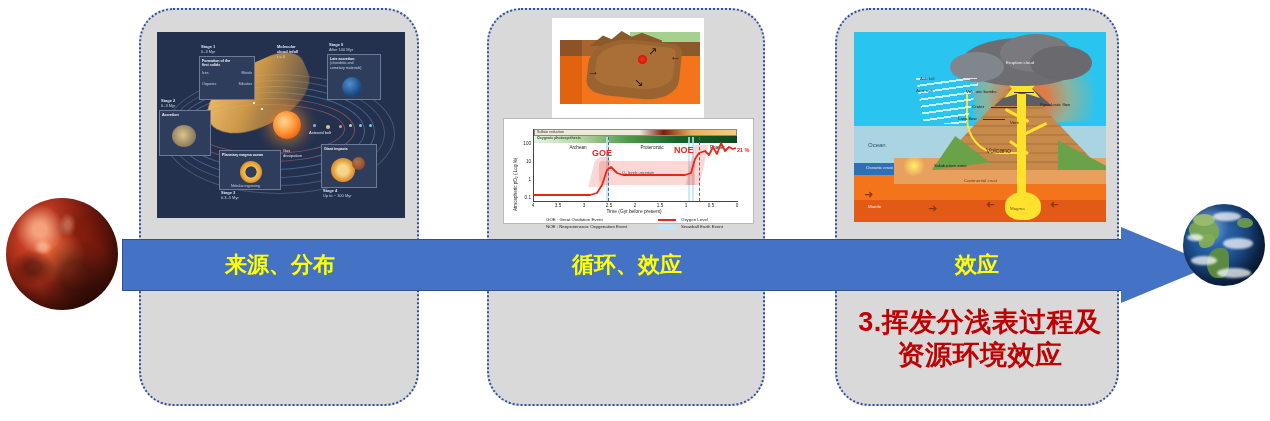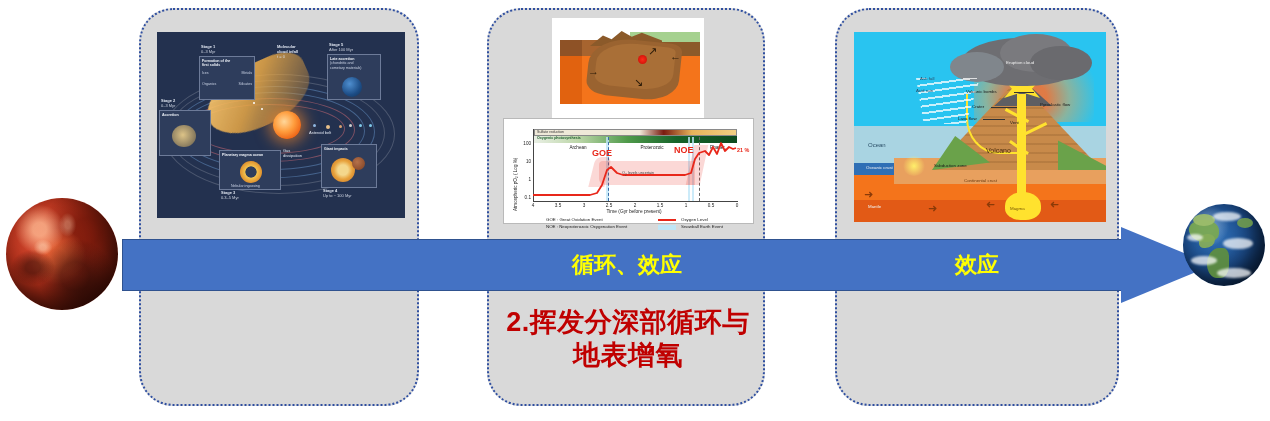--- a/index.html
+++ b/index.html
@@ -305,21 +305,20 @@
       <div class="xlab" style="left:60px;top:90px;width:140px;">Time (Gyr before present)</div>
 
       <div class="legend-t" style="left:42px;top:98px;">GOE : Great Oxidation Event</div>
       <div class="legend-t" style="left:42px;top:105px;">NOE : Neoproterozoic Oxygenation Event</div>
       <div class="legend-sw" style="left:154px;top:100px;width:18px;height:2.4px;background:#e8271a;"></div>
       <div class="legend-t" style="left:177px;top:97.5px;">Oxygen Level</div>
       <div class="legend-sw" style="left:154px;top:106px;width:18px;height:5px;background:#bfe6f7;"></div>
       <div class="legend-t" style="left:177px;top:104.5px;">Snowball Earth Event</div>
     </div>
 
-    <div class="caption" style="left:14px;top:296px;width:250px;">2.挥发分深部循环与地表增氧</div>
   </div>
 
   <div class="panel" style="left:835px;top:8px;width:284px;height:398px;">
     <div class="panel-img" style="left:17px;top:22px;width:252px;height:190px;">
       <div class="vol">
 
         <div style="position:absolute;left:0;top:0;width:252px;height:94px;background:#29c4f0;"></div>
 
         <div style="position:absolute;left:120px;top:10px;width:120px;height:80px;
                     background:radial-gradient(ellipse at 45% 70%,rgba(255,110,40,.85) 0 20%,rgba(255,160,60,.45) 45%,rgba(41,196,240,0) 76%);"></div>
@@ -394,27 +393,29 @@
         <div class="vlab big" style="left:132px;top:115px;">Volcano</div>
         <div class="vlab" style="left:14px;top:110px;font-size:6px;color:#2c5068;">Ocean</div>
         <div class="vlab" style="left:80px;top:131px;">Subduction zone</div>
         <div class="vlab wht" style="left:12px;top:133px;">Oceanic crust</div>
         <div class="vlab" style="left:110px;top:146px;color:#6a3a10;">Continental crust</div>
         <div class="vlab" style="left:156px;top:174px;color:#7a5a06;">Magma</div>
         <div class="vlab wht" style="left:14px;top:172px;">Mantle</div>
       </div>
     </div>
 
+    <div class="caption" style="left:17px;top:296px;width:252px;">3.挥发分浅表过程及资源环境效应</div>
   </div>
 
   <div class="arrow-wrap">
     <div class="arrow-body"></div>
     <div class="arrow-head"></div>
   </div>
 
+  <div class="arrow-label" style="left:155px;width:250px;">来源、分布</div>
   <div class="arrow-label" style="left:851px;width:252px;">效应</div>
   <div class="arrow-label" style="left:503px;width:248px;">循环、效应</div>
 
   <div class="planet planet-earth" style="left:1183px;top:204px;width:82px;height:82px;">
     <div class="land" style="left:6px;top:16px;width:30px;height:22px;background:#7aa84f;"></div>
     <div class="land" style="left:16px;top:30px;width:16px;height:14px;background:#86ad58;border-radius:50% 40% 60% 30%;"></div>
     <div class="land" style="left:24px;top:44px;width:22px;height:30px;background:#5f8f3f;border-radius:60% 30% 44% 50%;"></div>
     <div class="land" style="left:10px;top:10px;width:22px;height:12px;background:#9dbd6b;border-radius:50%;"></div>
     <div class="land" style="left:54px;top:14px;width:16px;height:10px;background:#6f9a4e;border-radius:50%;"></div>
     <div class="cloud" style="left:30px;top:8px;width:28px;height:9px;"></div>

